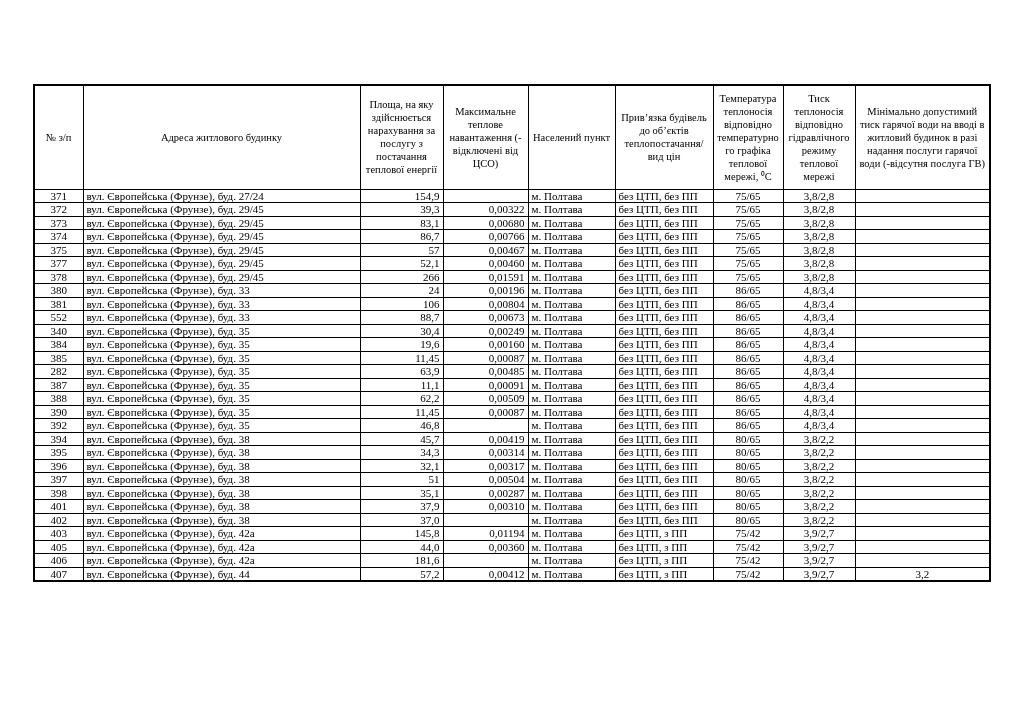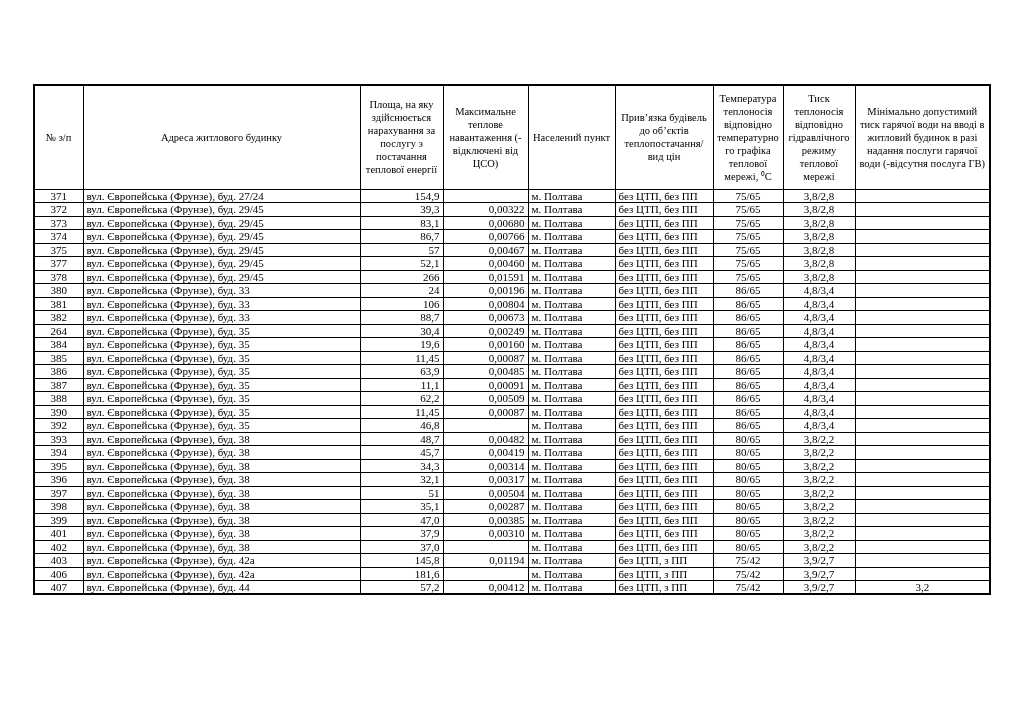--- a/index.html
+++ b/index.html
@@ -184,32 +184,32 @@
           <td class="al-left">вул. Європейська (Фрунзе), буд. 33</td>
           <td class="al-right">106</td>
           <td class="al-right">0,00804</td>
           <td class="al-left">м. Полтава</td>
           <td class="al-left">без ЦТП, без ПП</td>
           <td class="al-center">86/65</td>
           <td class="al-center">4,8/3,4</td>
           <td class="al-center"></td>
         </tr>
         <tr>
-          <td class="al-center">382</td>
+          <td class="al-center">552</td>
           <td class="al-left">вул. Європейська (Фрунзе), буд. 33</td>
           <td class="al-right">88,7</td>
           <td class="al-right">0,00673</td>
           <td class="al-left">м. Полтава</td>
           <td class="al-left">без ЦТП, без ПП</td>
           <td class="al-center">86/65</td>
           <td class="al-center">4,8/3,4</td>
           <td class="al-center"></td>
         </tr>
         <tr>
-          <td class="al-center">264</td>
+          <td class="al-center">340</td>
           <td class="al-left">вул. Європейська (Фрунзе), буд. 35</td>
           <td class="al-right">30,4</td>
           <td class="al-right">0,00249</td>
           <td class="al-left">м. Полтава</td>
           <td class="al-left">без ЦТП, без ПП</td>
           <td class="al-center">86/65</td>
           <td class="al-center">4,8/3,4</td>
           <td class="al-center"></td>
         </tr>
         <tr>
@@ -228,21 +228,21 @@
           <td class="al-left">вул. Європейська (Фрунзе), буд. 35</td>
           <td class="al-right">11,45</td>
           <td class="al-right">0,00087</td>
           <td class="al-left">м. Полтава</td>
           <td class="al-left">без ЦТП, без ПП</td>
           <td class="al-center">86/65</td>
           <td class="al-center">4,8/3,4</td>
           <td class="al-center"></td>
         </tr>
         <tr>
-          <td class="al-center">386</td>
+          <td class="al-center">282</td>
           <td class="al-left">вул. Європейська (Фрунзе), буд. 35</td>
           <td class="al-right">63,9</td>
           <td class="al-right">0,00485</td>
           <td class="al-left">м. Полтава</td>
           <td class="al-left">без ЦТП, без ПП</td>
           <td class="al-center">86/65</td>
           <td class="al-center">4,8/3,4</td>
           <td class="al-center"></td>
         </tr>
         <tr>
@@ -283,31 +283,20 @@
           <td class="al-left">вул. Європейська (Фрунзе), буд. 35</td>
           <td class="al-right">46,8</td>
           <td class="al-right"></td>
           <td class="al-left">м. Полтава</td>
           <td class="al-left">без ЦТП, без ПП</td>
           <td class="al-center">86/65</td>
           <td class="al-center">4,8/3,4</td>
           <td class="al-center"></td>
         </tr>
         <tr>
-          <td class="al-center">393</td>
-          <td class="al-left">вул. Європейська (Фрунзе), буд. 38</td>
-          <td class="al-right">48,7</td>
-          <td class="al-right">0,00482</td>
-          <td class="al-left">м. Полтава</td>
-          <td class="al-left">без ЦТП, без ПП</td>
-          <td class="al-center">80/65</td>
-          <td class="al-center">3,8/2,2</td>
-          <td class="al-center"></td>
-        </tr>
-        <tr>
           <td class="al-center">394</td>
           <td class="al-left">вул. Європейська (Фрунзе), буд. 38</td>
           <td class="al-right">45,7</td>
           <td class="al-right">0,00419</td>
           <td class="al-left">м. Полтава</td>
           <td class="al-left">без ЦТП, без ПП</td>
           <td class="al-center">80/65</td>
           <td class="al-center">3,8/2,2</td>
           <td class="al-center"></td>
         </tr>
@@ -342,31 +331,20 @@
           <td class="al-left">без ЦТП, без ПП</td>
           <td class="al-center">80/65</td>
           <td class="al-center">3,8/2,2</td>
           <td class="al-center"></td>
         </tr>
         <tr>
           <td class="al-center">398</td>
           <td class="al-left">вул. Європейська (Фрунзе), буд. 38</td>
           <td class="al-right">35,1</td>
           <td class="al-right">0,00287</td>
-          <td class="al-left">м. Полтава</td>
-          <td class="al-left">без ЦТП, без ПП</td>
-          <td class="al-center">80/65</td>
-          <td class="al-center">3,8/2,2</td>
-          <td class="al-center"></td>
-        </tr>
-        <tr>
-          <td class="al-center">399</td>
-          <td class="al-left">вул. Європейська (Фрунзе), буд. 38</td>
-          <td class="al-right">47,0</td>
-          <td class="al-right">0,00385</td>
           <td class="al-left">м. Полтава</td>
           <td class="al-left">без ЦТП, без ПП</td>
           <td class="al-center">80/65</td>
           <td class="al-center">3,8/2,2</td>
           <td class="al-center"></td>
         </tr>
         <tr>
           <td class="al-center">401</td>
           <td class="al-left">вул. Європейська (Фрунзе), буд. 38</td>
           <td class="al-right">37,9</td>
@@ -386,20 +364,31 @@
           <td class="al-left">без ЦТП, без ПП</td>
           <td class="al-center">80/65</td>
           <td class="al-center">3,8/2,2</td>
           <td class="al-center"></td>
         </tr>
         <tr>
           <td class="al-center">403</td>
           <td class="al-left">вул. Європейська (Фрунзе), буд. 42а</td>
           <td class="al-right">145,8</td>
           <td class="al-right">0,01194</td>
+          <td class="al-left">м. Полтава</td>
+          <td class="al-left">без ЦТП, з ПП</td>
+          <td class="al-center">75/42</td>
+          <td class="al-center">3,9/2,7</td>
+          <td class="al-center"></td>
+        </tr>
+        <tr>
+          <td class="al-center">405</td>
+          <td class="al-left">вул. Європейська (Фрунзе), буд. 42а</td>
+          <td class="al-right">44,0</td>
+          <td class="al-right">0,00360</td>
           <td class="al-left">м. Полтава</td>
           <td class="al-left">без ЦТП, з ПП</td>
           <td class="al-center">75/42</td>
           <td class="al-center">3,9/2,7</td>
           <td class="al-center"></td>
         </tr>
         <tr>
           <td class="al-center">406</td>
           <td class="al-left">вул. Європейська (Фрунзе), буд. 42а</td>
           <td class="al-right">181,6</td>

